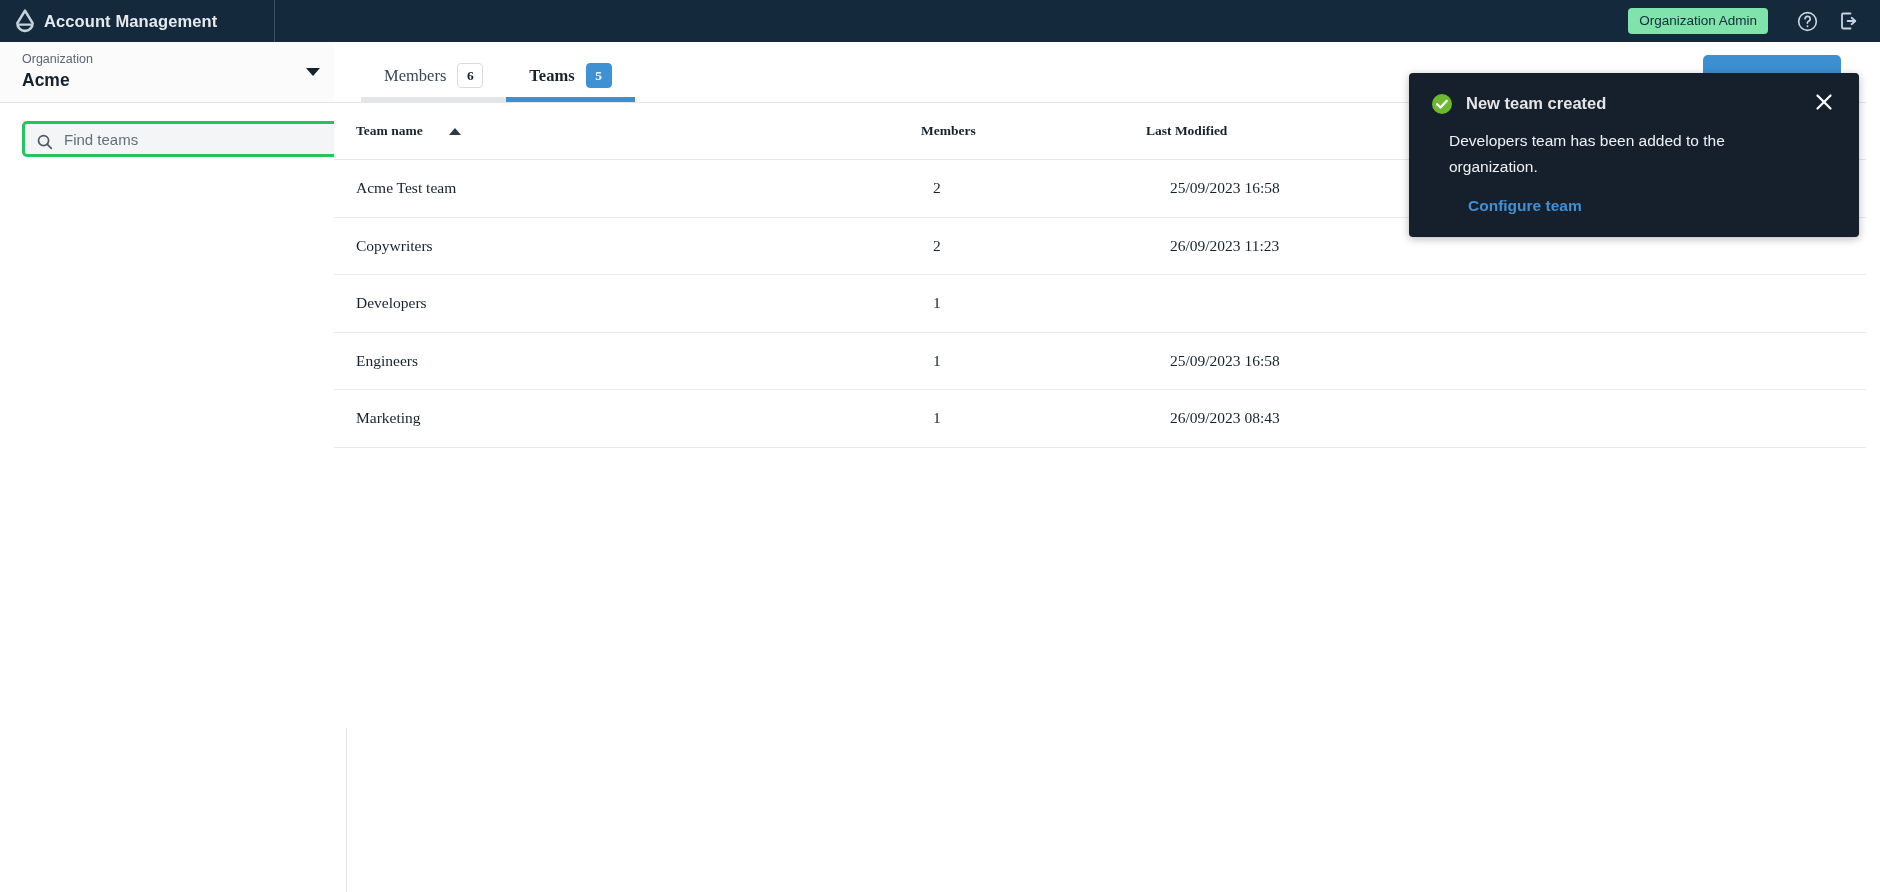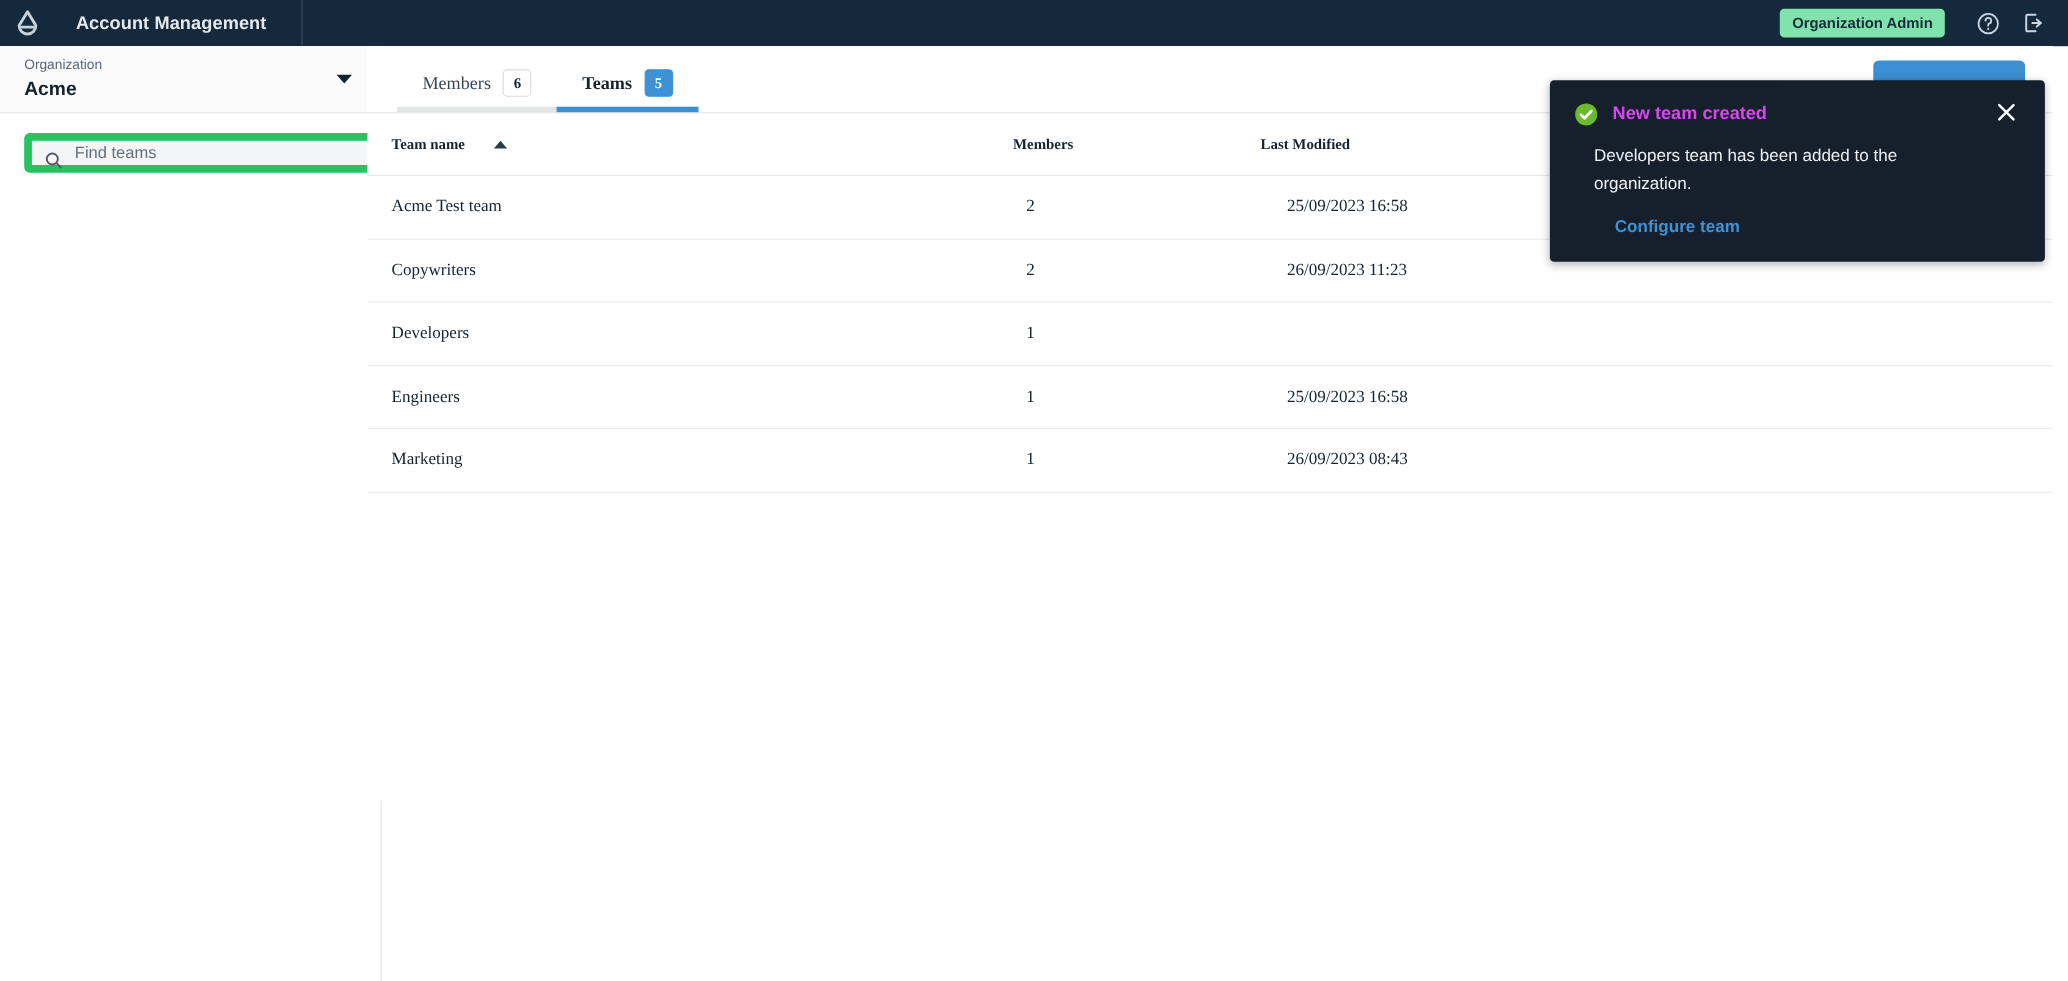--- a/index.html
+++ b/index.html
@@ -20,41 +20,41 @@
     background: #15293d;
     display: flex;
     align-items: center;
   }
   .topbar-brand {
     display: flex;
     align-items: center;
     height: 42px;
     width: 274px;
     padding-left: 12px;
-    gap: 31px;
+    gap: 6px;
   }
   .logo-mark { width: 26px; height: 26px; display: block; flex: 0 0 auto; }
   .app-title {
     color: #e6eaee;
     font-size: 16.5px;
     font-weight: 700;
     letter-spacing: .1px;
     white-space: nowrap;
   }
   .topbar-divider {
     width: 1px;
     height: 42px;
     background: #3c5064;
   }
   .topbar-spacer { flex: 1 1 auto; }
   .role-badge {
     background: #7fe3ab;
     color: #16293c;
     font-size: 13.5px;
-    font-weight: 700;
+    font-weight: 400;
     border-radius: 4px;
     padding: 5px 11px 6px;
     margin-right: 22px;
     white-space: nowrap;
   }
   .topbar-icon-btn {
     width: 34px; height: 34px;
     display: flex;
     align-items: center;
     justify-content: center;
@@ -100,21 +100,21 @@
     border-left: 7px solid transparent;
     border-right: 7px solid transparent;
     border-top: 8px solid #14222e;
   }
   .search-wrap { padding: 18px 18px 0 22px; }
   .search-box {
     position: relative;
     width: 356px;
     height: 36px;
     background: #f4f5f6;
-    border: 7px solid #22c55e;
+    border: 3px solid #22c55e;
     border-radius: 5px;
     display: flex;
     align-items: center;
   }
   .search-icon { position: absolute; left: 11px; top: 9px; }
   .search-input {
     width: 100%;
     height: 34px;
     border: 0;
     outline: none;
@@ -261,21 +261,21 @@
     box-shadow: 0 2px 8px rgba(0,0,0,.28);
     z-index: 50;
   }
   .toast-head {
     display: flex;
     align-items: flex-start;
     gap: 13px;
   }
   .toast-check { flex: 0 0 auto; margin-top: 1px; }
   .toast-title {
-    color: #d946ef;
+    color: #e5e5e5;
     font-size: 16.5px;
     font-weight: 700;
     line-height: 22px;
     flex: 1 1 auto;
   }
   .toast-close {
     flex: 0 0 auto;
     width: 26px; height: 26px;
     display: flex; align-items: center; justify-content: center;
     cursor: pointer;

